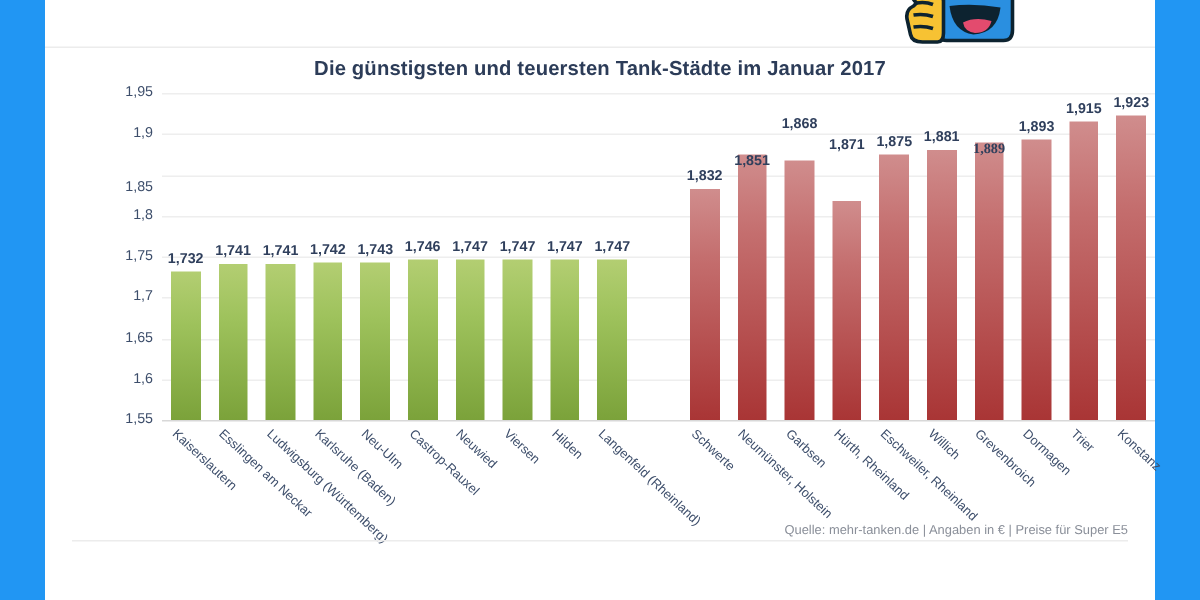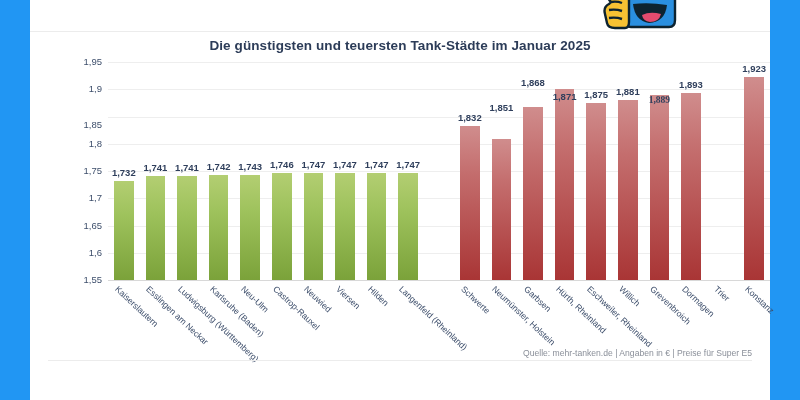--- a/index.html
+++ b/index.html
@@ -73,21 +73,21 @@
         <path d="M47 41 Q55 37 66 40 Q64 48 55 48 Q48 47 47 41 Z" fill="#e34b6e"></path>
         <g stroke="#0d2330" stroke-width="2.4" fill="#f7c233">
           <path d="M24 20 Q18 14 14 19 Q11 23 16 28 L14 30 Q8 33 10 40 L12 49 Q13 54 20 54 L30 54 Q34 54 34 48 L34 26 Q30 20 24 20 Z"></path>
           <path d="M16 28 Q22 27 27 29" fill="none"></path>
           <path d="M14 36 Q21 35 27 37" fill="none"></path>
           <path d="M14 44 Q21 43 27 45" fill="none"></path>
         </g>
       </g>
     </svg>
 
-    <div class="chart-title">Die günstigsten und teuersten Tank-Städte im Januar 2025</div>
+    <div class="chart-title">Die günstigsten und teuersten Tank-Städte im Januar 2017</div>
 
     <div class="plot">
       <div id="gridlines">
           <div class="grid-line" style="top: 0px;"></div>
           <div class="grid-line" style="top: 27.25px;"></div>
           <div class="grid-line" style="top: 54.5px;"></div>
           <div class="grid-line" style="top: 81.75px;"></div>
           <div class="grid-line" style="top: 109px;"></div>
           <div class="grid-line" style="top: 136.25px;"></div>
           <div class="grid-line" style="top: 163.5px;"></div>
@@ -143,47 +143,51 @@
             <div class="bar-val" style="bottom: 110.365px;">1,747</div>
           </div>
           <div class="bar-wrap" style="left: 290.404px; width: 19.592px; height: 107.365px;">
             <div class="bar green" style="height: 100%;"></div>
             <div class="bar-val" style="bottom: 110.365px;">1,747</div>
           </div>
           <div class="bar-wrap" style="left: 352.004px; width: 19.592px; height: 153.69px;">
             <div class="bar red" style="height: 100%;"></div>
             <div class="bar-val" style="bottom: 156.69px; margin-top: 12px;">1,832</div>
           </div>
-          <div class="bar-wrap" style="left: 383.604px; width: 19.592px; height: 141px;">
+          <div class="bar-wrap" style="left: 383.604px; width: 19.592px; height: 177px;">
             <div class="bar red" style="height: 100%;"></div>
             <div class="bar-val" style="bottom: 167.045px;">1,851</div>
           </div>
           <div class="bar-wrap" style="left: 415.204px; width: 19.592px; height: 173.31px;">
             <div class="bar red" style="height: 100%;"></div>
             <div class="bar-val" style="bottom: 192px;">1,868</div>
           </div>
-          <div class="bar-wrap" style="left: 446.804px; width: 19.592px; height: 191px;">
+          <div class="bar-wrap" style="left: 446.804px; width: 19.592px; height: 146px;">
             <div class="bar red" style="height: 100%;"></div>
             <div class="bar-val" style="bottom: 177.945px;">1,871</div>
           </div>
           <div class="bar-wrap" style="left: 478.404px; width: 19.592px; height: 177.125px;">
             <div class="bar red" style="height: 100%;"></div>
             <div class="bar-val" style="bottom: 180.125px;">1,875</div>
           </div>
           <div class="bar-wrap" style="left: 510.004px; width: 19.592px; height: 180.395px; margin-top: 32px;">
             <div class="bar red" style="height: 100%;"></div>
             <div class="bar-val" style="bottom: 183.395px;">1,881</div>
           </div>
           <div class="bar-wrap" style="left: 541.604px; width: 19.592px; height: 184.755px;">
             <div class="bar red" style="height: 100%;"></div>
             <div class="bar-val" style="bottom: 175px; font-family: Liberation Serif, serif;">1,889</div>
           </div>
           <div class="bar-wrap" style="left: 573.204px; width: 19.592px; height: 186.935px;">
             <div class="bar red" style="height: 100%;"></div>
             <div class="bar-val" style="bottom: 189.935px;">1,893</div>
+          </div>
+          <div class="bar-wrap" style="left: 604.804px; width: 19.592px; height: 198.925px;">
+            <div class="bar red" style="height: 100%;"></div>
+            <div class="bar-val" style="bottom: 201.925px;">1,915</div>
           </div>
           <div class="bar-wrap" style="left: 636.404px; width: 19.592px; height: 203.285px;">
             <div class="bar red" style="height: 100%;"></div>
             <div class="bar-val" style="bottom: 206.285px;">1,923</div>
           </div>
         </div>
     </div>
 
     <div class="labels" id="xlabels">
         <div class="xlabel" style="left: 11.8px;">Kaiserslautern</div>

